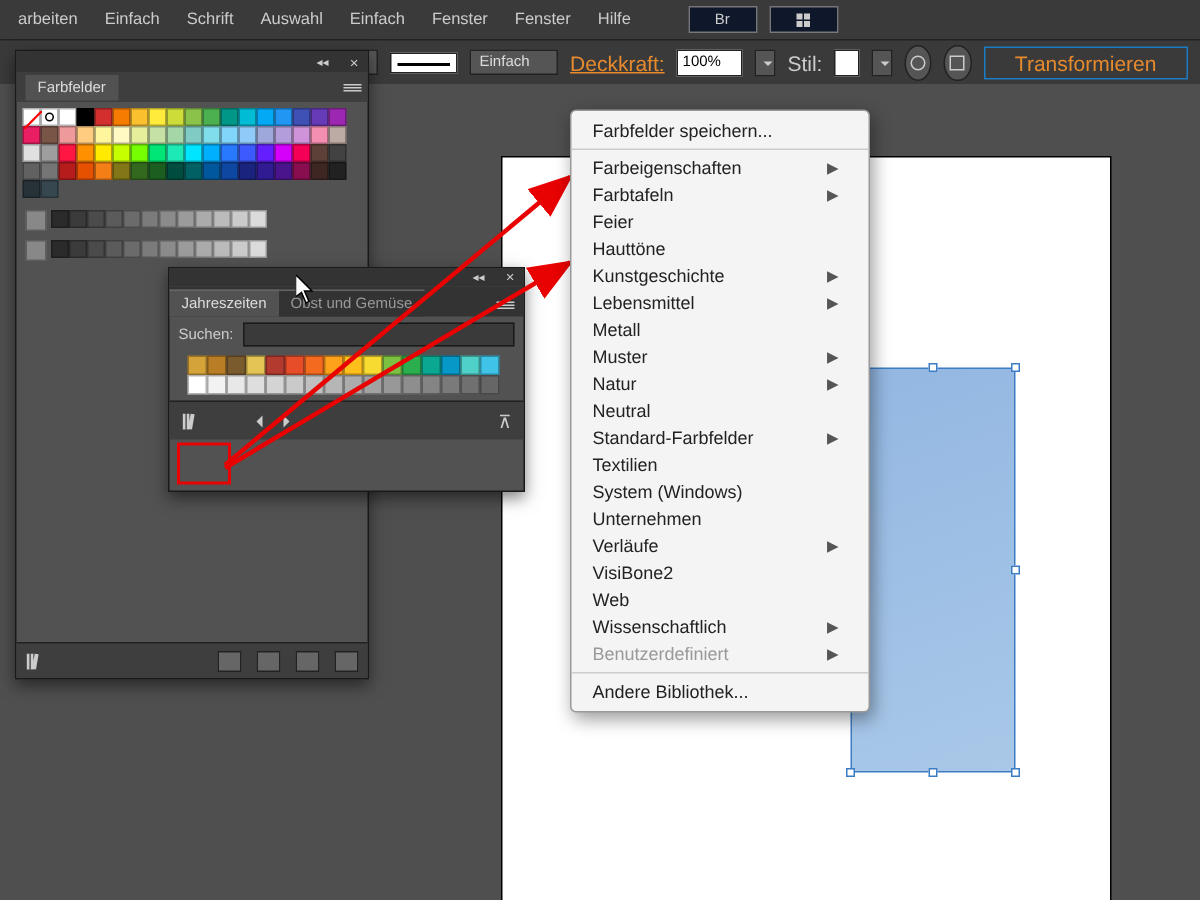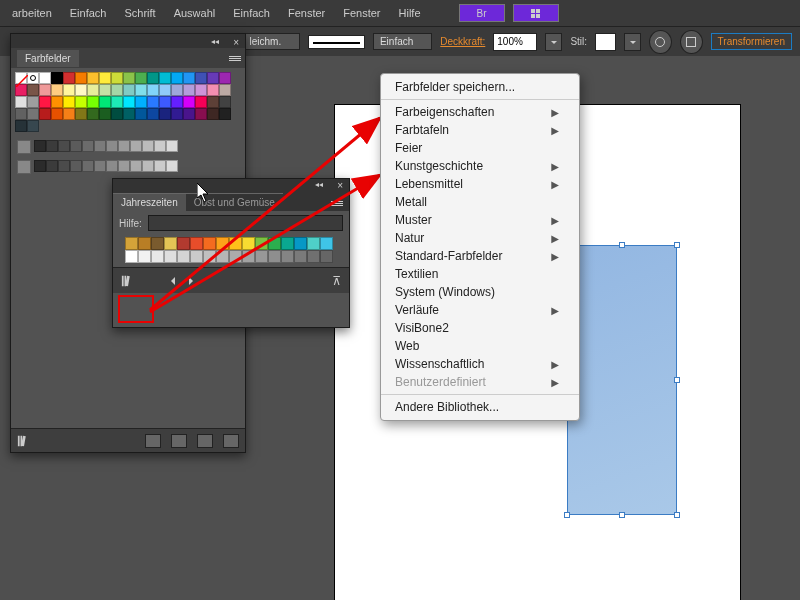--- a/index.html
+++ b/index.html
@@ -1,39 +1,39 @@
 <!DOCTYPE html>
 <html><head>
 <meta charset="utf-8">
 <style>
   * { box-sizing: border-box; margin: 0; padding: 0; font-family: sans-serif; }
   body { background: #4a4a4a; width: 800px; height: 600px; overflow: hidden; position: relative; }
 
   
   .menubar { height: 26px; background: #3a3a3a; display: flex; align-items: center; padding: 0 4px; gap: 2px; }
   .menubar-item { color: #ccc; font-size: 11px; padding: 4px 8px; cursor: pointer; }
-  .menubar-icon { width: 46px; height: 18px; border: 1px solid #777; background: #6d28d9; margin-left: 6px; display: flex; align-items: center; justify-content: center; }
+  .menubar-icon { width: 46px; height: 18px; border: 1px solid #777; background: #0f172a; margin-left: 6px; display: flex; align-items: center; justify-content: center; }
   .menubar-icon span { font-size: 10px; color: #ccc; }
   .grid-icon { display: grid; grid-template-columns: repeat(2,4px); gap: 1px; }
   .grid-icon div { width: 4px; height: 4px; background: #ccc; }
 
   
   .optionsbar { height: 30px; background: #3a3a3a; border-top: 1px solid #222; display: flex; align-items: center; padding: 0 8px; gap: 8px; position: relative; }
   .stroke-select { background: #555; color: #ddd; font-size: 10px; padding: 2px 18px 2px 6px; border: 1px solid #222; position: relative; }
   .stroke-preview { width: 60px; height: 14px; background: #fff; border: 1px solid #222; position: relative; }
   .stroke-preview::after { content: ""; position: absolute; top: 6px; left: 4px; right: 4px; height: 2px; background: #000; }
-  .opt-label { font-size: 10px; color: #e68a2e; text-decoration: underline; }
+  .opt-label { font-size: 14px; color: #e68a2e; text-decoration: underline; }
   .opt-label.grey { color: #ccc; text-decoration: none; }
   .opt-input { width: 44px; height: 18px; font-size: 10px; background: #fff; border: 1px solid #222; padding: 0 3px; }
   .opt-dropdown { width: 18px; height: 18px; background: #555; border: 1px solid #222; position: relative; }
   .opt-dropdown::after { content: ""; position: absolute; top: 7px; left: 5px; border: 3px solid transparent; border-top-color: #ccc; }
   .swatch-small { width: 22px; height: 18px; border: 1px solid #222; background: #fff; }
   .round-icon { width: 24px; height: 24px; border-radius: 50%; background: #555; border: 1px solid #222; display: flex; align-items: center; justify-content: center; }
   .round-icon .inner { width: 10px; height: 10px; border: 1px solid #ccc; border-radius: 50%; }
-  .transform-btn { color: #e68a2e; font-size: 10px; border: 1px solid #1b7cc4; padding: 2px 6px; background: #3a3a3a; }
+  .transform-btn { color: #e68a2e; font-size: 14px; border: 1px solid #1b7cc4; padding: 2px 20px; background: #3a3a3a; }
 
   
   .canvas-bg { position: absolute; top: 56px; left: 0; right: 0; bottom: 0; background: #4f4f4f; }
   .artboard { position: absolute; top: 105px; left: 335px; width: 405px; height: 495px; background: #fff; box-shadow: 0 0 0 1px #000; }
   .blue-rect { position: absolute; top: 245px; left: 567px; width: 110px; height: 270px; background: linear-gradient(160deg, #93b7e2 0%, #a9c8e8 100%); border: 1px solid #3b7cc4; }
   .sel-handle { position: absolute; width: 6px; height: 6px; background: #fff; border: 1px solid #3b7cc4; }
 
   
   .panel { position: absolute; background: #525252; border: 1px solid #1a1a1a; box-shadow: 0 4px 10px rgba(0,0,0,.5); }
   .panel-header { height: 20px; display: flex; align-items: center; padding: 0 6px; font-size: 10px; color: #ddd; background: #3e3e3e; position: relative; }
@@ -285,21 +285,21 @@
     <div class="sub-tab">Jahreszeiten</div>
     <div class="sub-tab" style="background:#333;color:#999">Obst und Gemüse</div>
     <div style="flex:1"></div>
     <div class="panel-menu" style="position:static;margin:3px 6px 0 0">
         <div></div>
         <div></div>
         <div></div>
       </div>
   </div>
   <div class="search-row">
-    <span class="search-label">Hilfe:</span>
+    <span class="search-label">Suchen:</span>
     <input class="search-input" value="" style="">
   </div>
   <div class="swatch-grid" id="sub-swatches-1" style="padding:2px 12px 0 12px">
       <div class="sw" style="width: 13px; height: 13px; background: rgb(212, 163, 57);"></div>
       <div class="sw" style="width: 13px; height: 13px; background: rgb(185, 126, 37);"></div>
       <div class="sw" style="width: 13px; height: 13px; background: rgb(122, 91, 46);"></div>
       <div class="sw" style="width: 13px; height: 13px; background: rgb(227, 196, 85);"></div>
       <div class="sw" style="width: 13px; height: 13px; background: rgb(178, 58, 47);"></div>
       <div class="sw" style="width: 13px; height: 13px; background: rgb(232, 77, 42);"></div>
       <div class="sw" style="width: 13px; height: 13px; background: rgb(244, 107, 31);"></div>
@@ -358,28 +358,31 @@
   <path d="M0 0 L0 15 L4 12 L7 19 L9 18 L6 11 L11 11 Z" fill="#fff" stroke="#000" stroke-width="1"></path>
 </svg>
 
 <div class="context-menu" style="top:73px; left:380px; width:200px;">
   <div class="cm-item">Farbfelder speichern...</div>
   <div class="cm-sep"></div>
   <div id="cm-items">
       <div class="cm-item">Farbeigenschaften<span class="cm-sub">▶</span></div>
       <div class="cm-item">Farbtafeln<span class="cm-sub">▶</span></div>
       <div class="cm-item">Feier</div>
+      <div class="cm-item">Hauttöne</div>
       <div class="cm-item">Kunstgeschichte<span class="cm-sub">▶</span></div>
       <div class="cm-item">Lebensmittel<span class="cm-sub">▶</span></div>
       <div class="cm-item">Metall</div>
       <div class="cm-item">Muster<span class="cm-sub">▶</span></div>
       <div class="cm-item">Natur<span class="cm-sub">▶</span></div>
+      <div class="cm-item">Neutral</div>
       <div class="cm-item">Standard-Farbfelder<span class="cm-sub">▶</span></div>
       <div class="cm-item">Textilien</div>
       <div class="cm-item">System (Windows)</div>
+      <div class="cm-item">Unternehmen</div>
       <div class="cm-item">Verläufe<span class="cm-sub">▶</span></div>
       <div class="cm-item">VisiBone2</div>
       <div class="cm-item">Web</div>
       <div class="cm-item">Wissenschaftlich<span class="cm-sub">▶</span></div>
       <div class="cm-item disabled">Benutzerdefiniert<span class="cm-sub">▶</span></div>
     </div>
   <div class="cm-sep"></div>
   <div class="cm-item">Andere Bibliothek...</div>
 </div>
 

